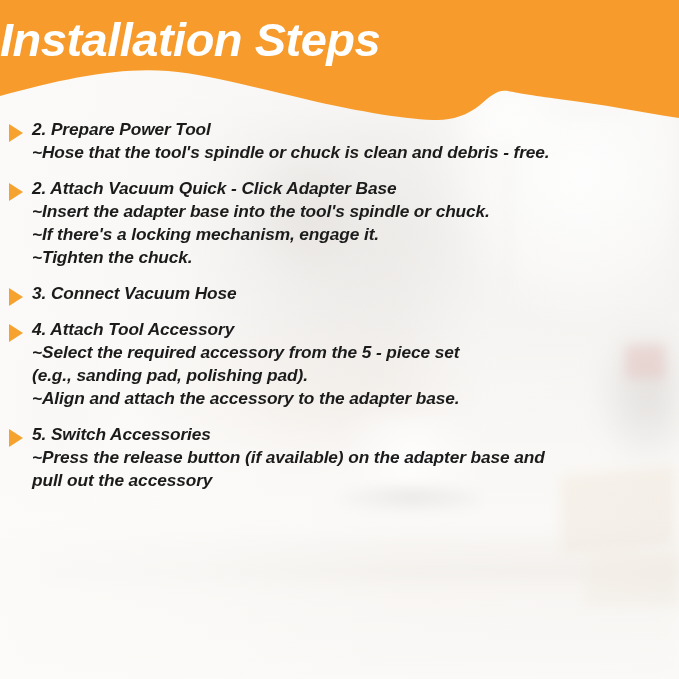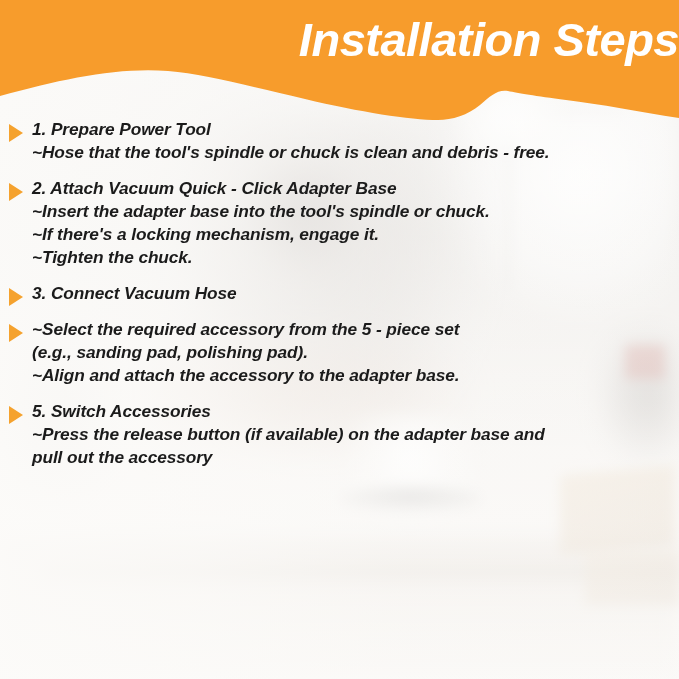--- a/index.html
+++ b/index.html
@@ -139,21 +139,21 @@
     left: 0; top: 0;
     width: 679px;
     height: 135px;
     z-index: 5;
   }
   .header svg { display: block; }
   .header-title {
     position: absolute;
     left: 0; top: 14px;
     width: 679px;
-    text-align: right;
+    text-align: left;
     color: #ffffff;
     font-family: "Liberation Sans", sans-serif;
     font-weight: bold;
     font-style: italic;
     font-size: 47px;
     letter-spacing: -0.5px;
     line-height: 1.1;
     z-index: 7;
   }
 
@@ -230,21 +230,21 @@
                C248,86 205,74 168,71
                C118,67 62,79 0,96 Z" fill="#F79C2C"></path>
     </svg>
     <div class="header-title">Installation Steps</div>
   </div>
 
   <div class="steps">
 
     <div class="step">
       <span class="bullet"></span>
-      <div class="step-title">1. Prepare Power Tool</div>
+      <div class="step-title">2. Prepare Power Tool</div>
       <div class="step-lines">
         <div class="step-line">~Hose that the tool's spindle or chuck is clean and debris - free.</div>
       </div>
     </div>
 
     <div class="step">
       <span class="bullet"></span>
       <div class="step-title">2. Attach Vacuum Quick - Click Adapter Base</div>
       <div class="step-lines">
         <div class="step-line">~Insert the adapter base into the tool's spindle or chuck.</div>
@@ -253,20 +253,21 @@
       </div>
     </div>
 
     <div class="step">
       <span class="bullet"></span>
       <div class="step-title">3. Connect Vacuum Hose</div>
     </div>
 
     <div class="step">
       <span class="bullet"></span>
+      <div class="step-title">4. Attach Tool Accessory</div>
       <div class="step-lines">
         <div class="step-line">~Select the required accessory from the 5 - piece set
 (e.g., sanding pad, polishing pad).</div>
         <div class="step-line">~Align and attach the accessory to the adapter base.</div>
       </div>
     </div>
 
     <div class="step">
       <span class="bullet"></span>
       <div class="step-title">5. Switch Accessories</div>

